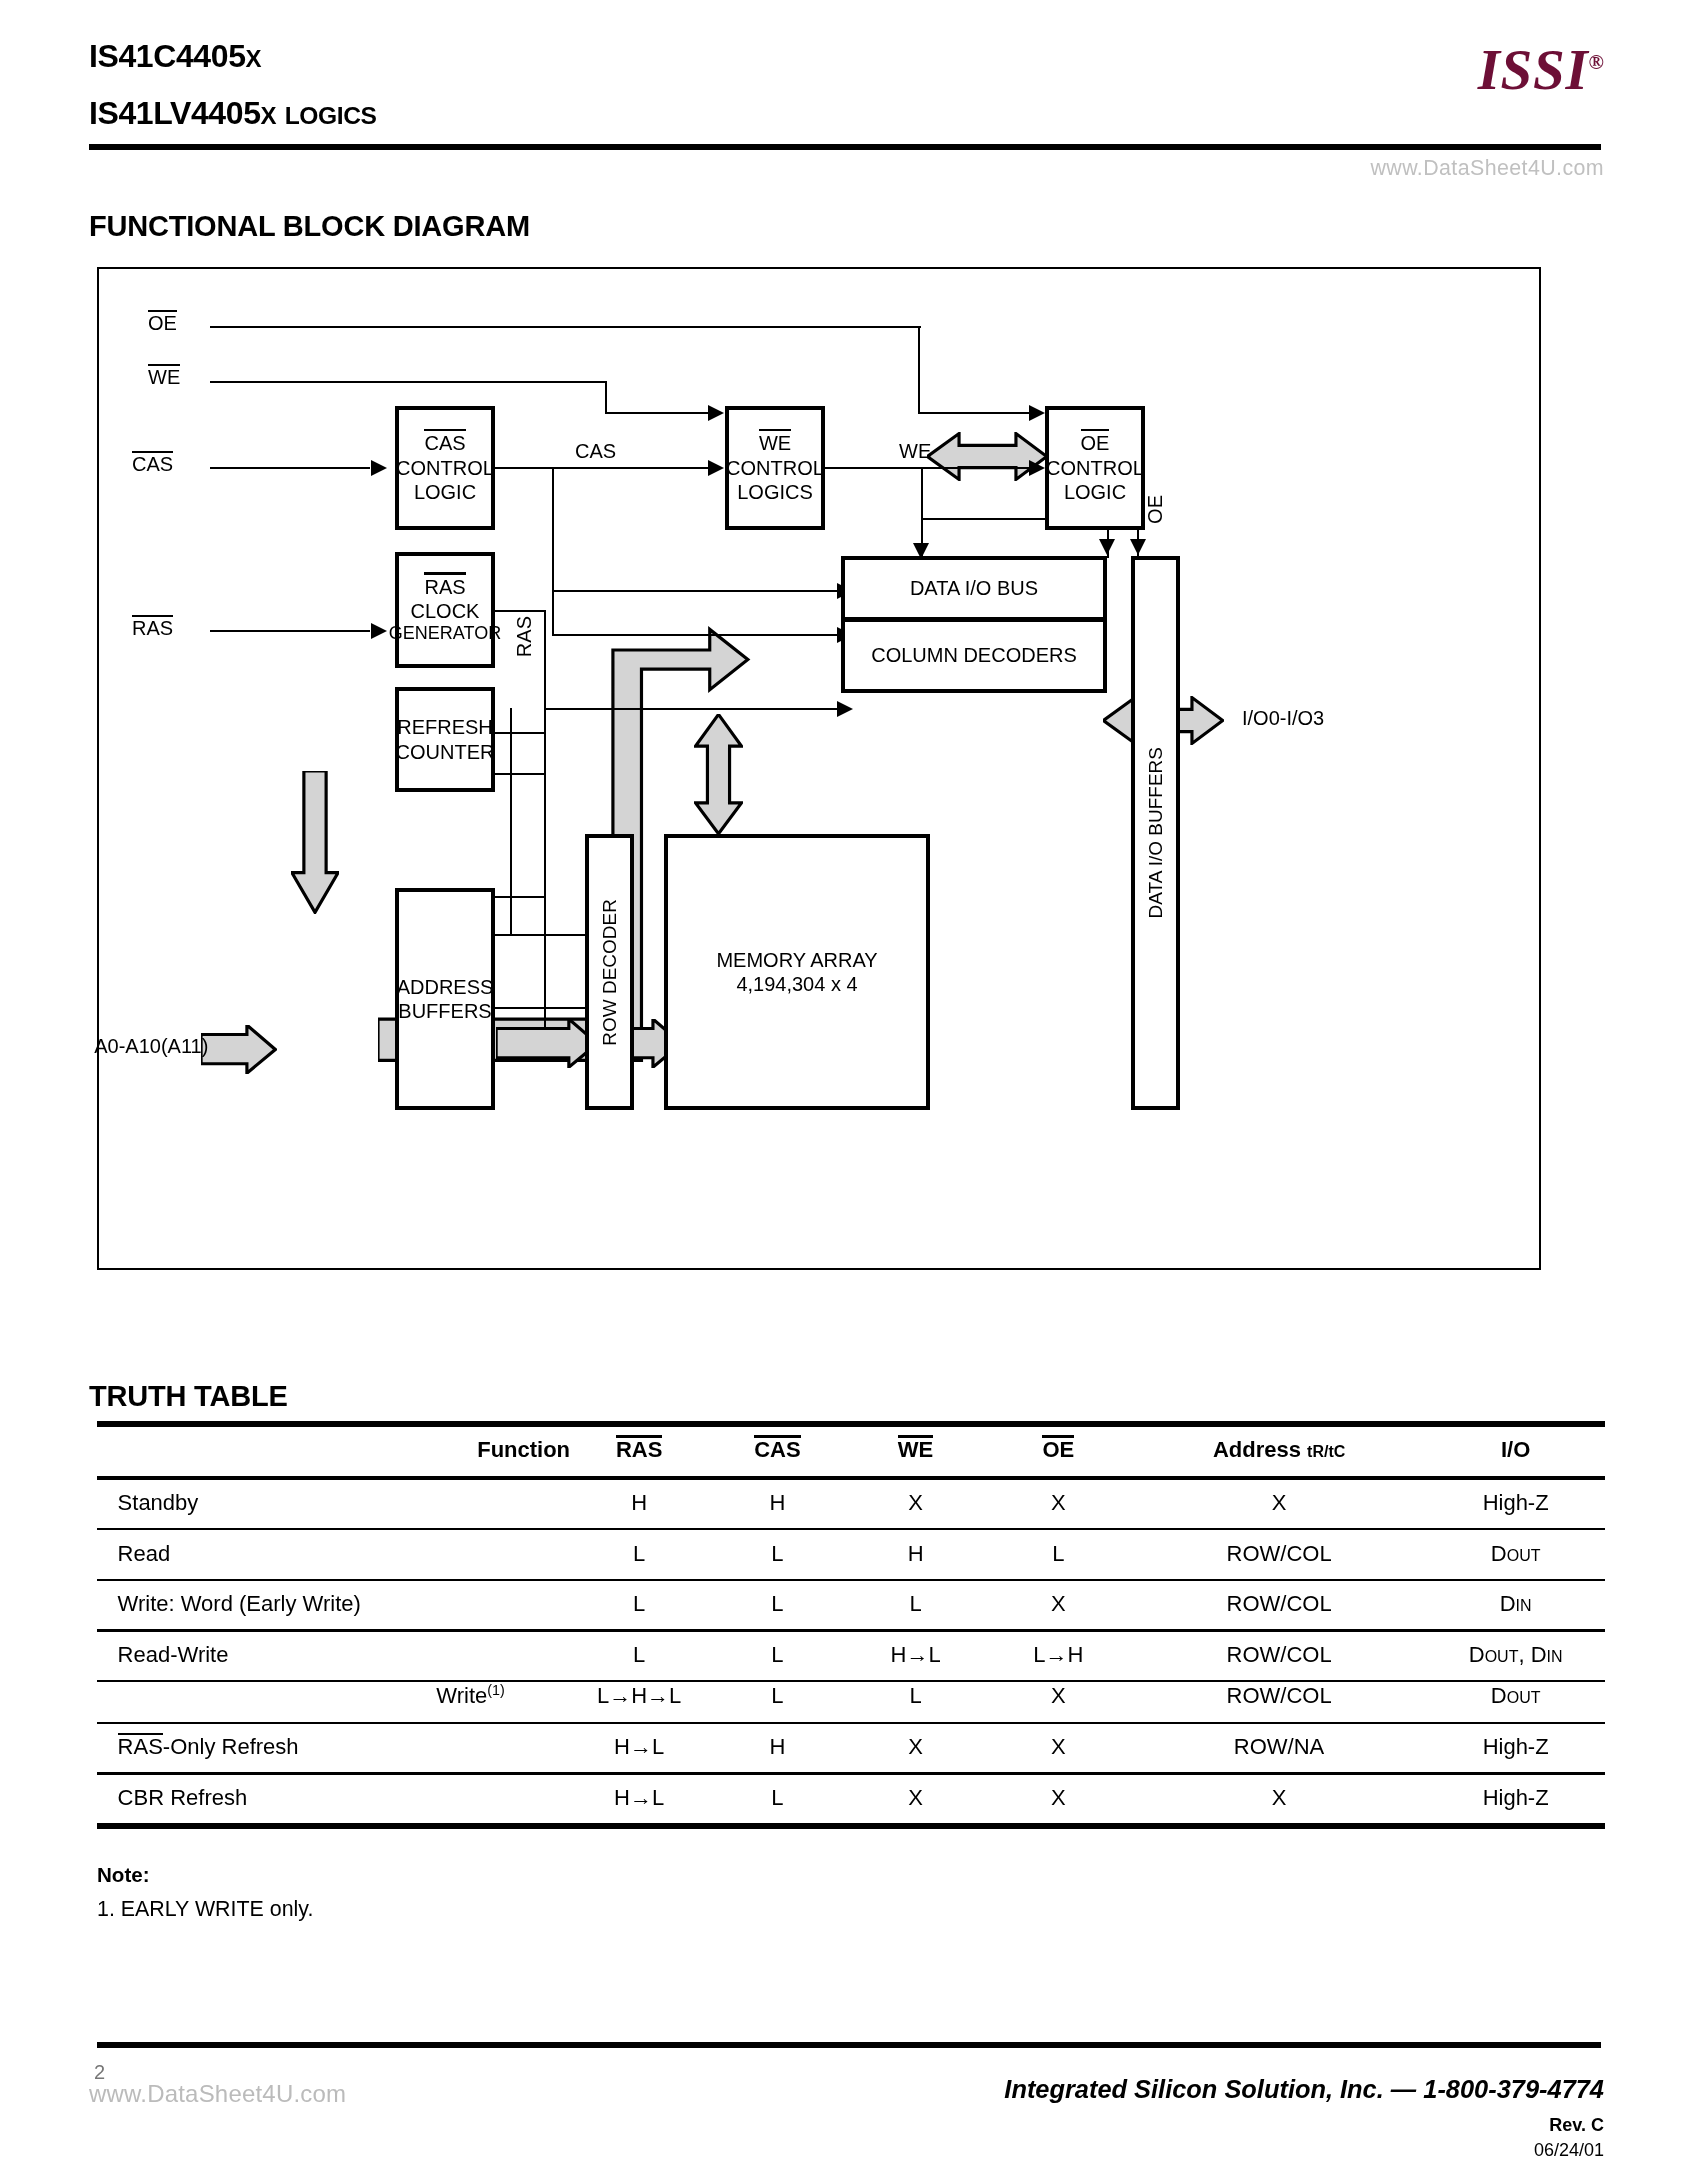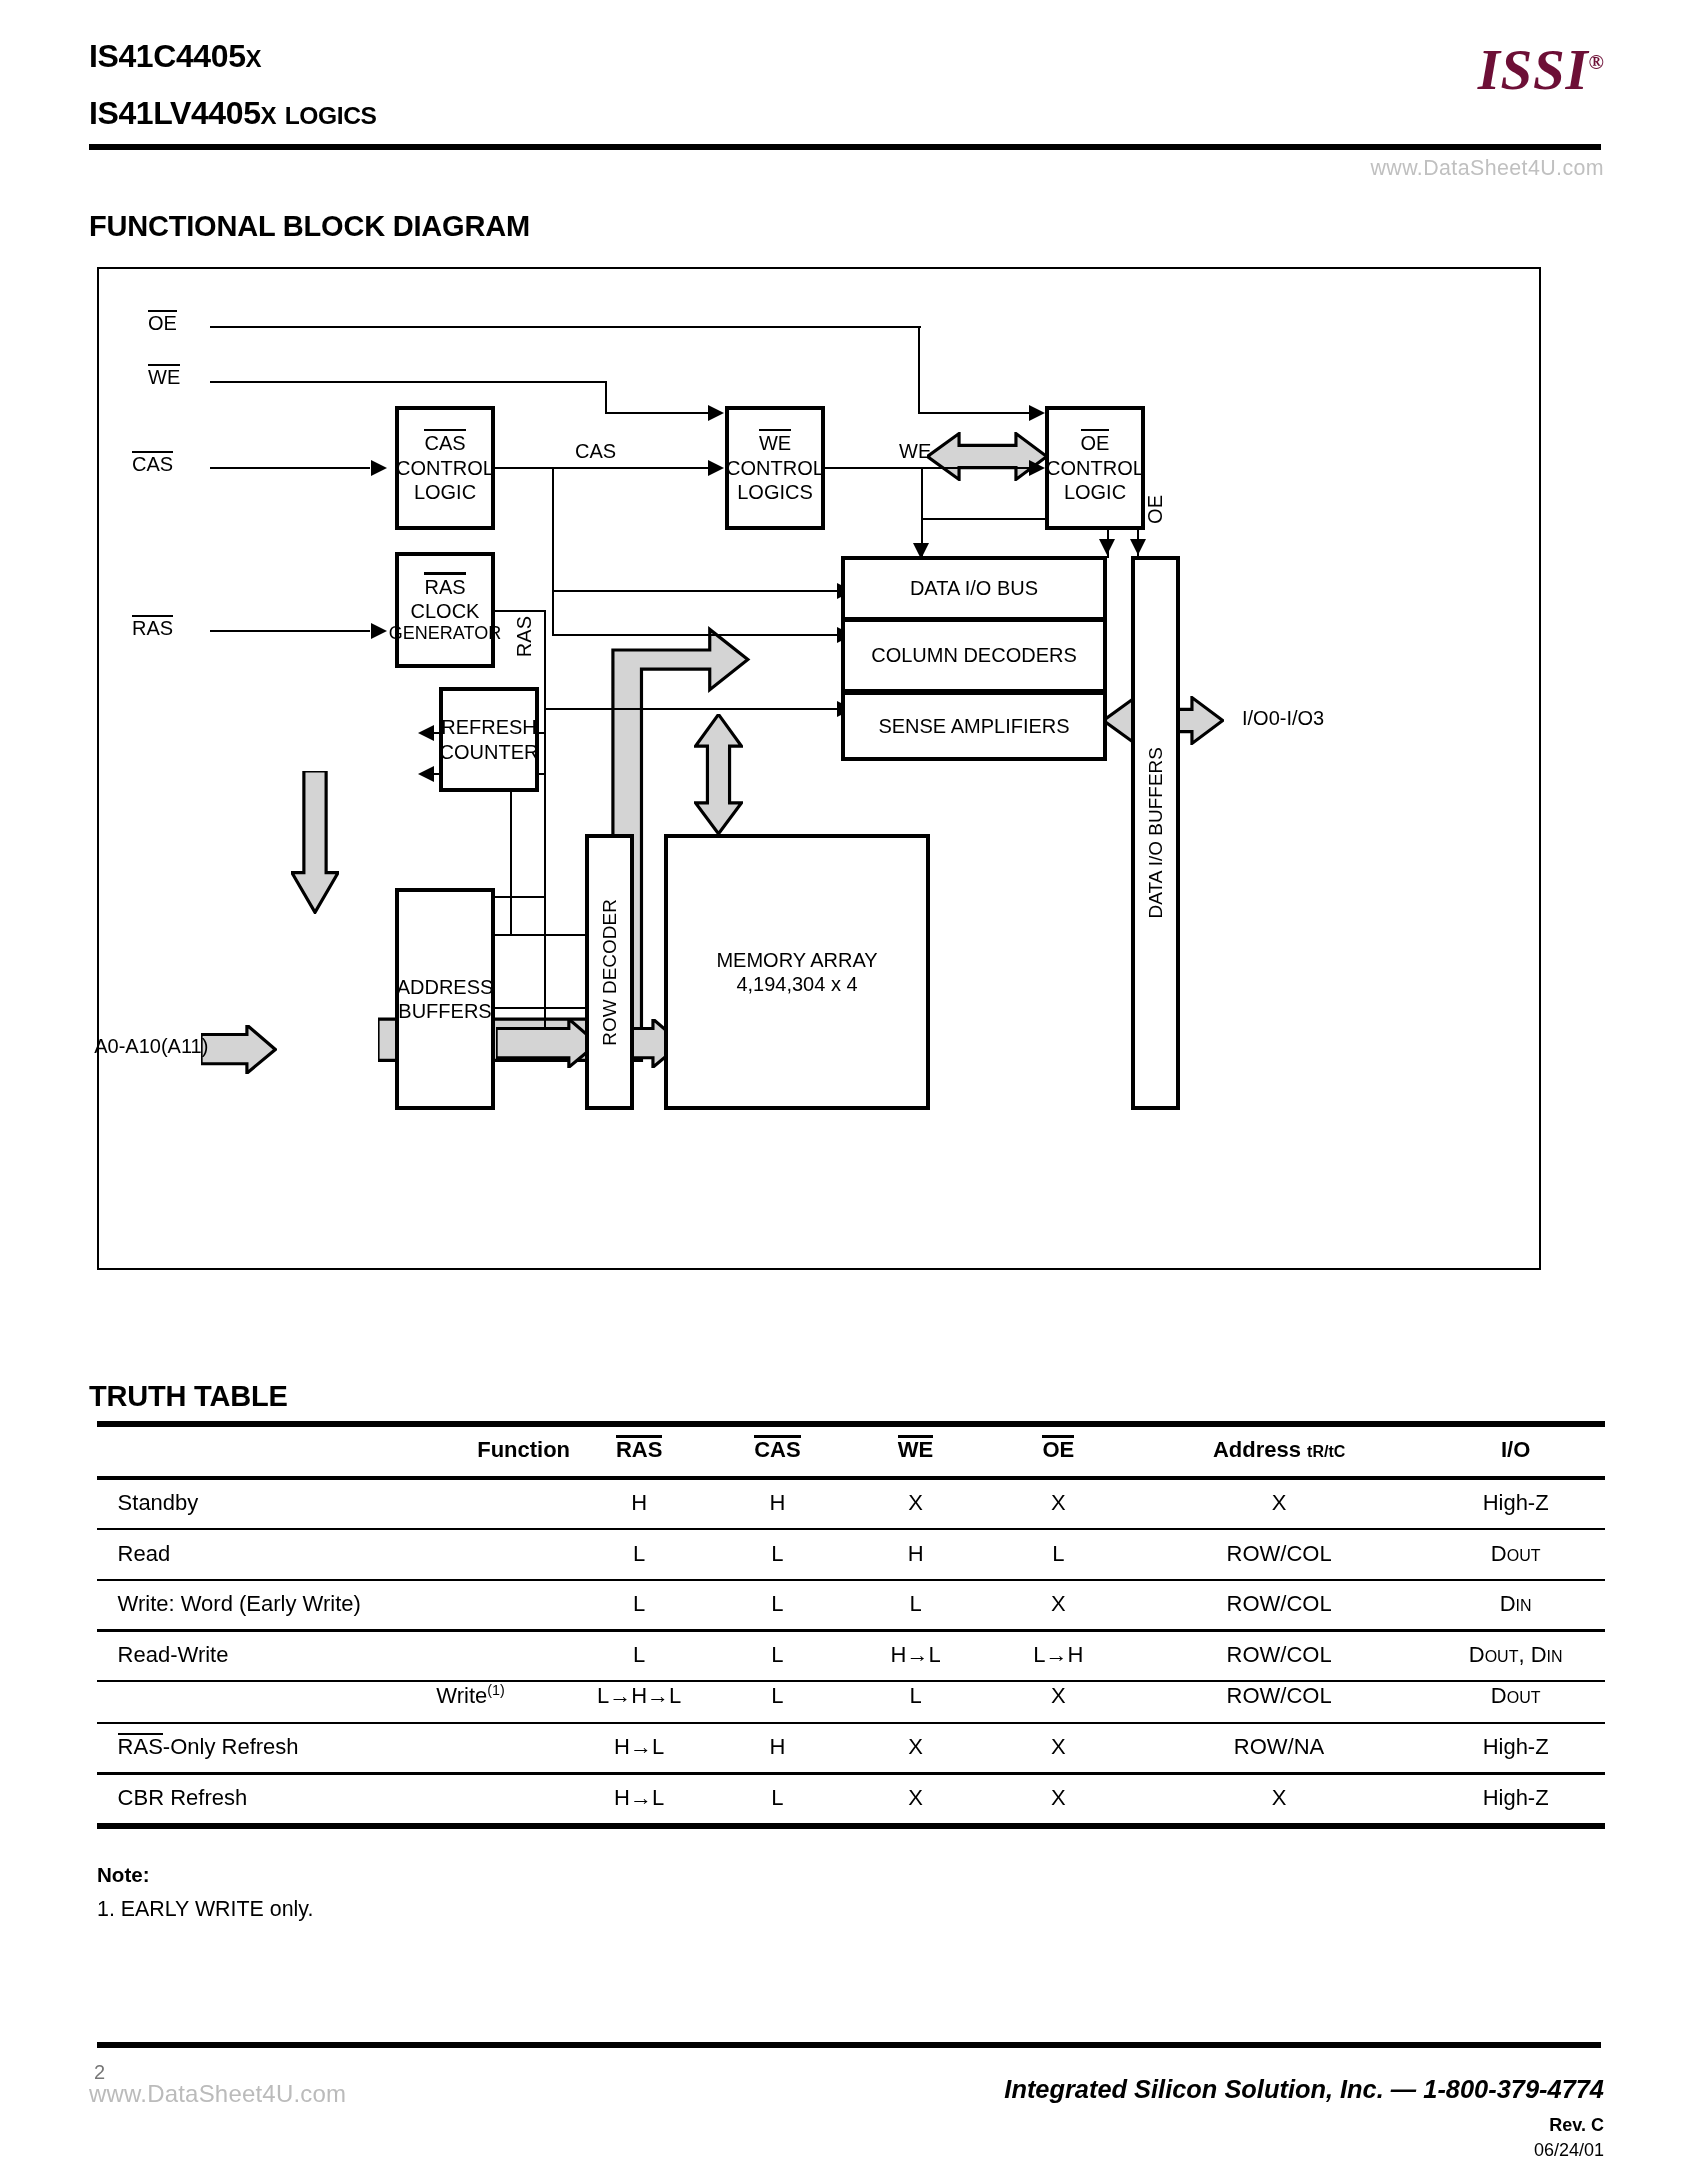--- a/index.html
+++ b/index.html
@@ -221,38 +221,35 @@
         <div>CONTROL</div>
         <div>LOGIC</div>
       </div>
 
       <div class="blk" style="left:296px;top:283px;width:100px;height:116px;">
         <div><span class="ovl">RAS</span></div>
         <div>CLOCK</div>
         <div style="font-size:18px;">GENERATOR</div>
       </div>
 
-      <div class="blk" style="left:296px;top:418px;width:100px;height:105px;margin-left:44px;">
+      <div class="blk" style="left:296px;top:418px;width:100px;height:105px;">
         <div>REFRESH</div>
         <div>COUNTER</div>
       </div>
 
       <div class="blk" style="left:296px;top:619px;width:100px;height:222px;">
         <div>ADDRESS</div>
         <div>BUFFERS</div>
       </div>
 
       <div class="blk" style="left:742px;top:287px;width:266px;height:65px;">
         <div>DATA I/O BUS</div>
       </div>
       <div class="blk" style="left:742px;top:349px;width:266px;height:75px;">
         <div>COLUMN DECODERS</div>
-      </div>
-      <div class="blk" style="left:742px;top:422px;width:266px;height:70px;">
-        <div>SENSE AMPLIFIERS</div>
       </div>
 
       <div class="blk" style="left:486px;top:565px;width:49px;height:276px;">
         <div class="vert" style="font-size:19px;">ROW DECODER</div>
       </div>
 
       <div class="blk" style="left:565px;top:565px;width:266px;height:276px;">
         <div>MEMORY ARRAY</div>
         <div>4,194,304 x 4</div>
       </div>

